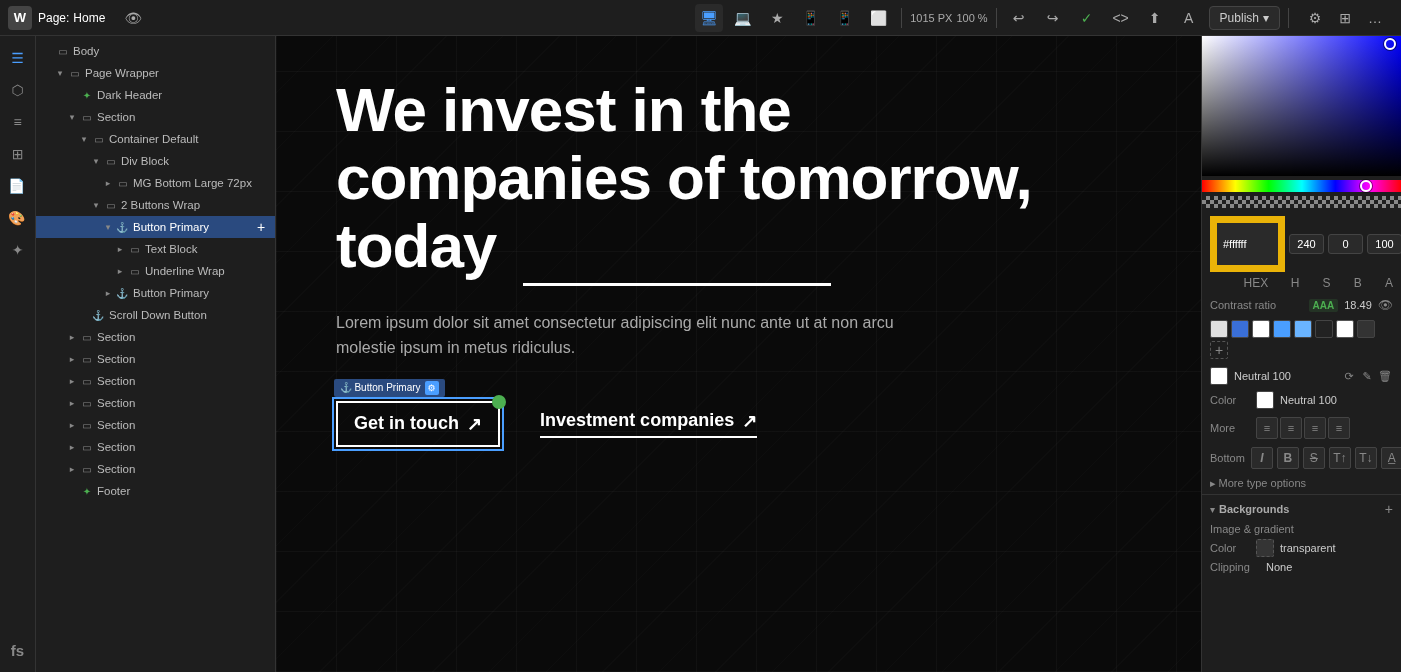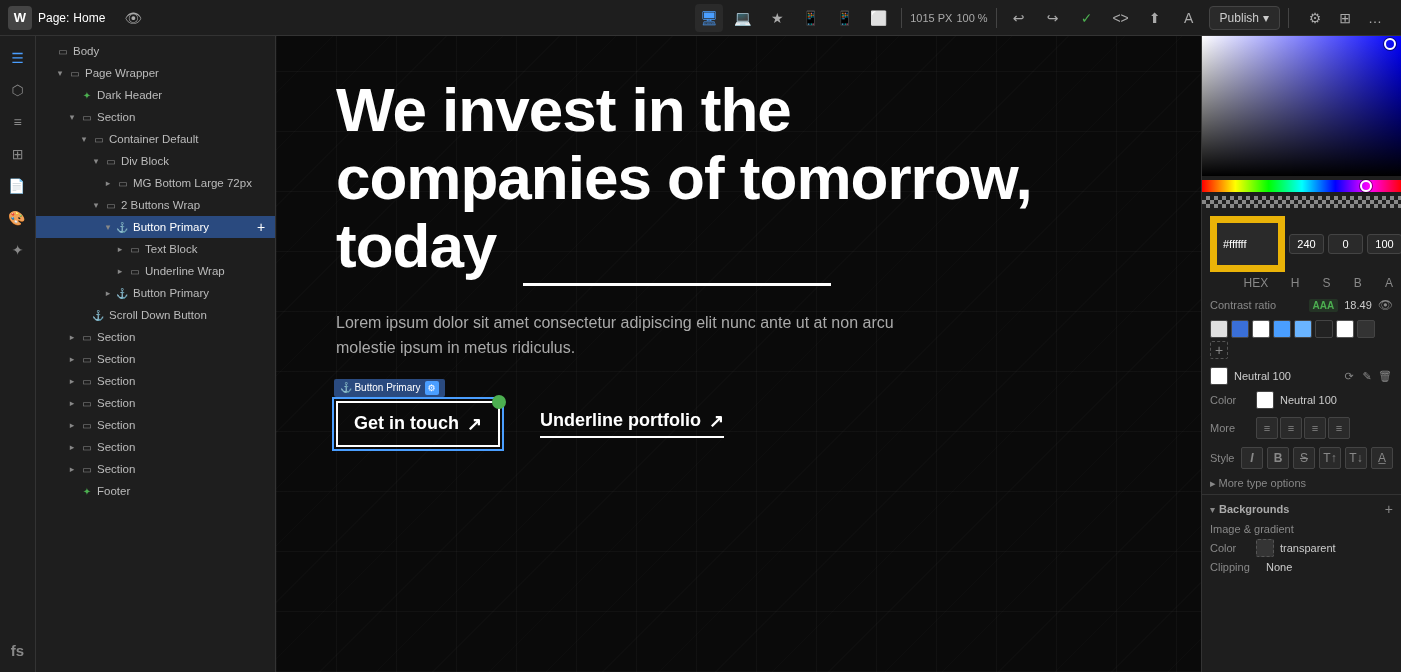--- a/index.html
+++ b/index.html
@@ -343,21 +343,21 @@
                 </span>
                 <span class="element-gear">⚙</span>
               </div>
               <div class="btn-primary selected-btn">
                 <span>Get in touch</span>
                 <span>↗</span>
               </div>
               <div class="element-dot"></div>
             </div>
             <div class="btn-secondary">
-              <span>Underline portfolio</span>
+              <span>Investment companies</span>
               <span>↗</span>
             </div>
           </div>
         </div>
       </div>
     </div>
   </div>
 
   <div class="right-panel">
 
@@ -427,21 +427,21 @@
       <span class="align-row-label">More</span>
       <div class="align-btns">
         <div class="align-btn">≡</div>
         <div class="align-btn" style="justify-content:center;">≡</div>
         <div class="align-btn">≡</div>
         <div class="align-btn">≡</div>
       </div>
     </div>
 
     <div class="style-row">
-      <span class="align-row-label">Style</span>
+      <span class="align-row-label">Bottom</span>
       <div class="style-btns">
         <div class="style-btn" style="font-style:italic;font-weight:600;">I</div>
         <div class="style-btn" style="font-weight:bold;">B</div>
         <div class="style-btn" style="text-decoration:line-through;">S</div>
         <div class="style-btn">T↑</div>
         <div class="style-btn">T↓</div>
         <div class="style-btn">A̲</div>
       </div>
     </div>
     <div class="more-options">

